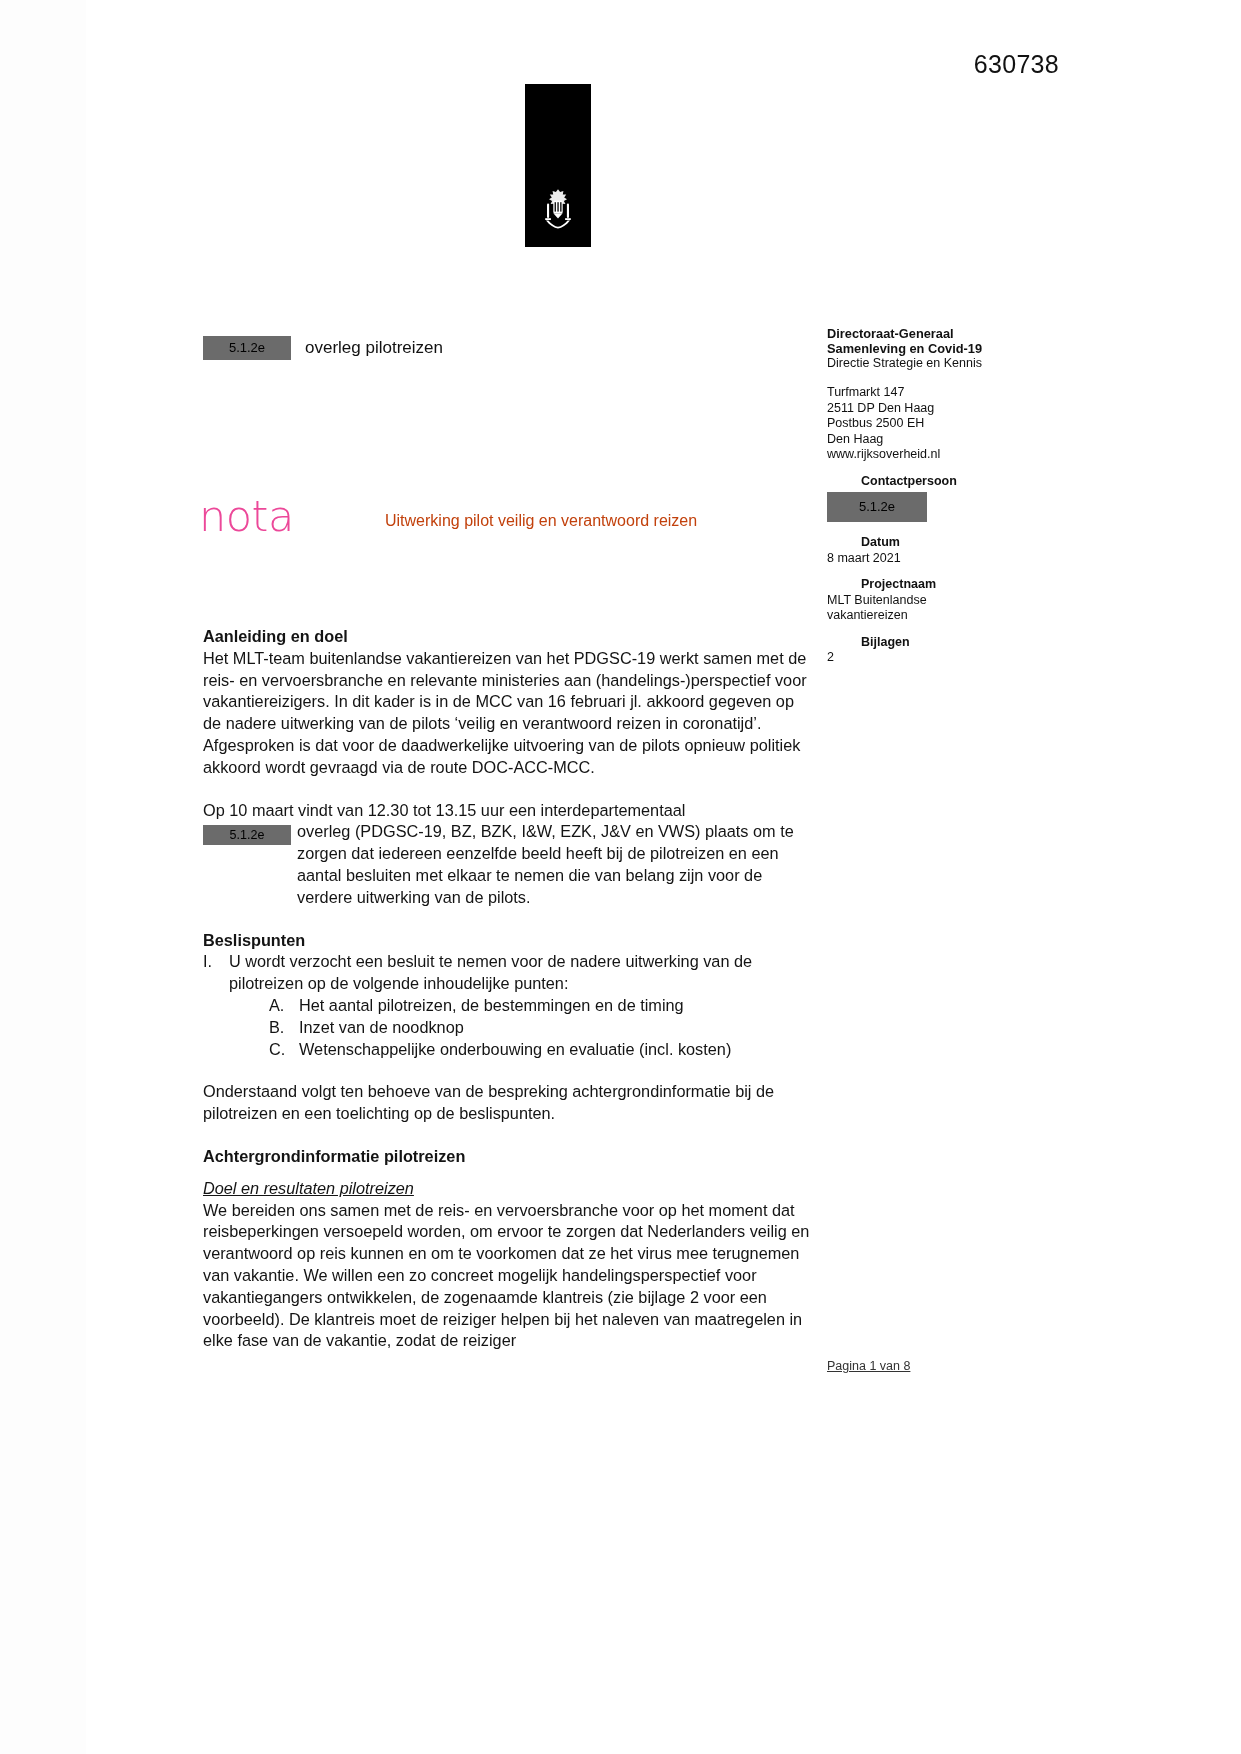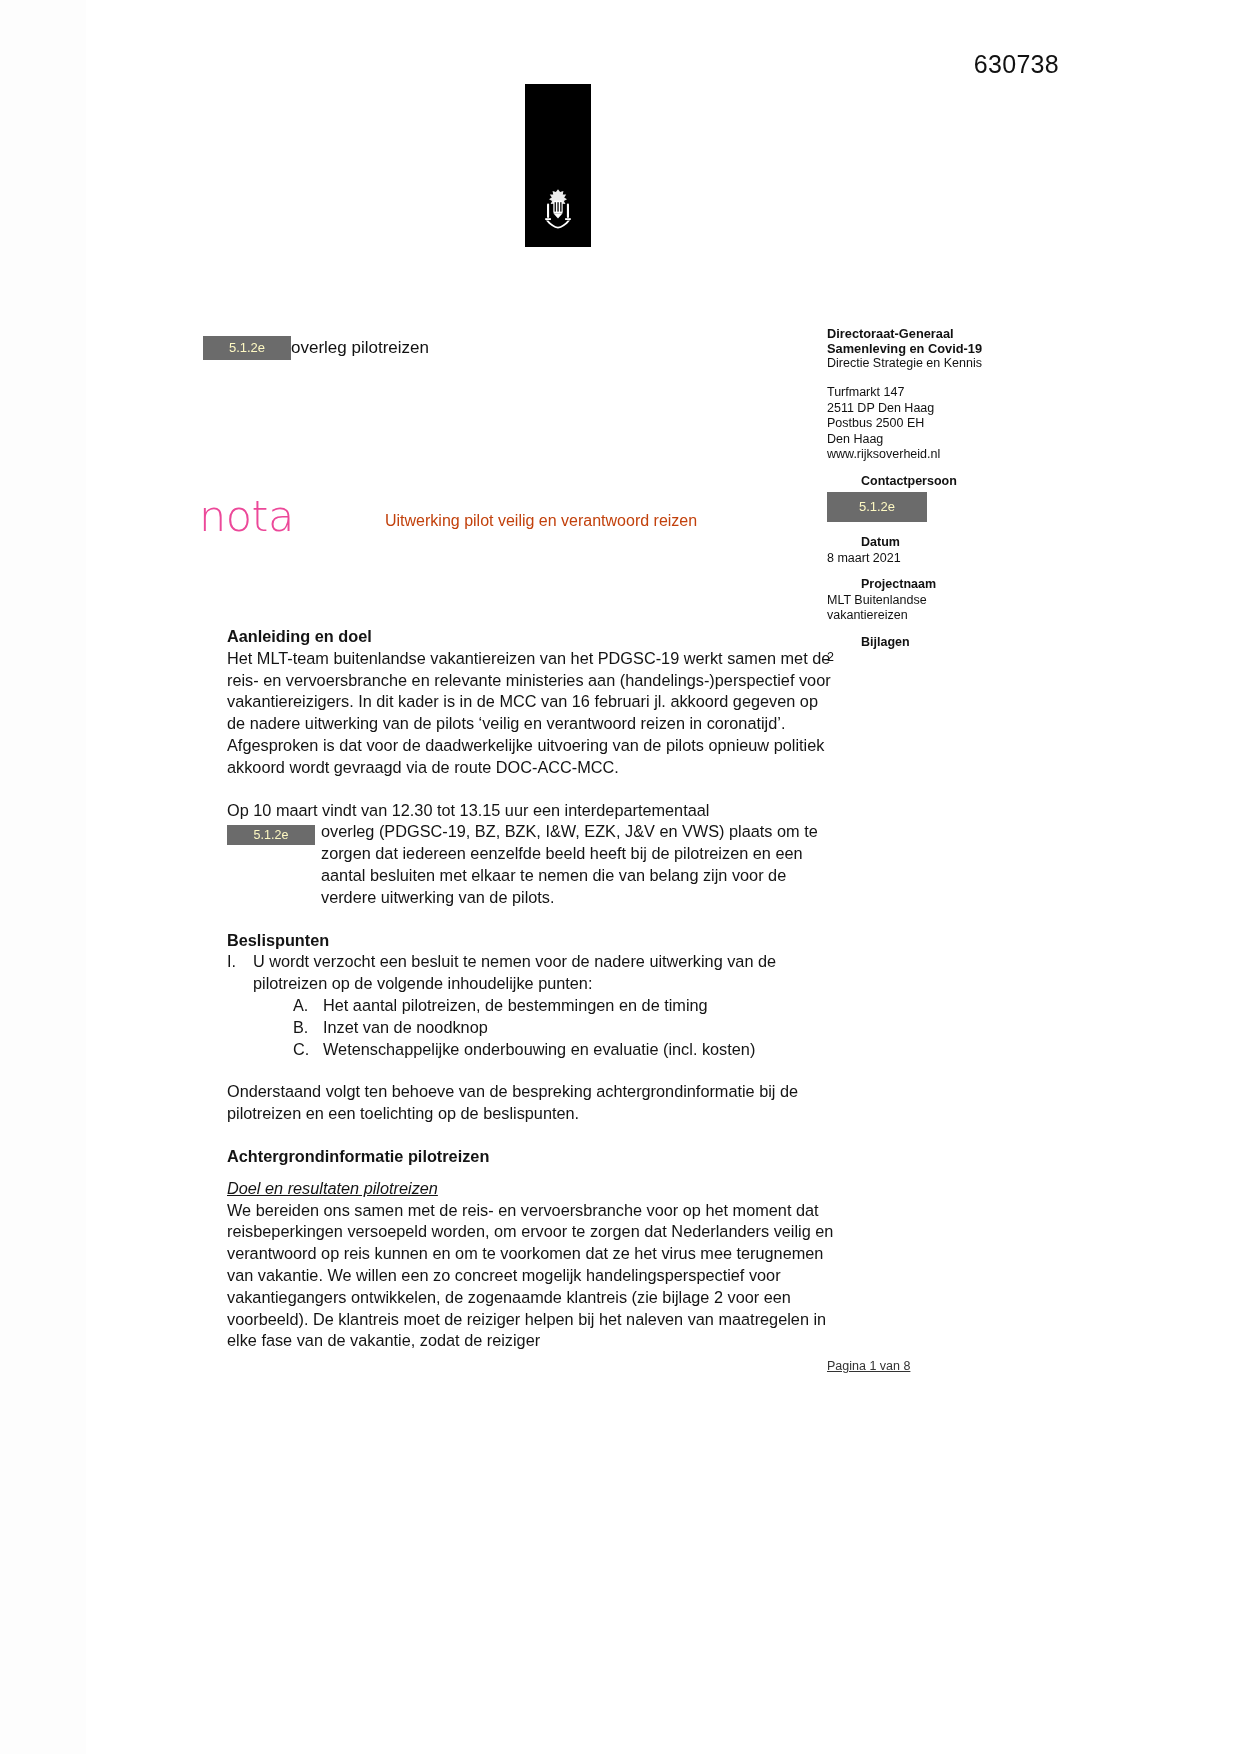--- a/index.html
+++ b/index.html
@@ -65,33 +65,34 @@
     top: 336px;
     display: flex;
     align-items: center;
     font-size: 17px;
     font-family: "Liberation Sans", sans-serif;
     color: #111;
   }
   .redact {
     display: inline-block;
     background: #6b6b6b;
-    color: #fef9c3;
+    color: #000000;
     text-align: center;
     font-family: "Liberation Sans", sans-serif;
     line-height: 1;
   }
   .redact-header {
     width: 88px;
     height: 24px;
     line-height: 24px;
     font-size: 13px;
   }
   .header-line-text {
     margin-left: 0px;
+    padding-left: 14px;
   }
 
   
   .meta {
     position: absolute;
     left: 827px;
     top: 326px;
     width: 190px;
     font-family: "Liberation Sans", sans-serif;
     font-size: 12.5px;
@@ -148,21 +149,20 @@
   
   .body {
     position: absolute;
     left: 203px;
     top: 626px;
     width: 608px;
     font-family: "Liberation Sans", sans-serif;
     font-size: 16.3px;
     line-height: 21.8px;
     color: #141414;
-    margin-left: 24px;
   }
   .body h3 {
     margin: 0;
     font-size: 16.3px;
     font-weight: bold;
     line-height: 21.8px;
   }
   .body p {
     margin: 0;
   }

